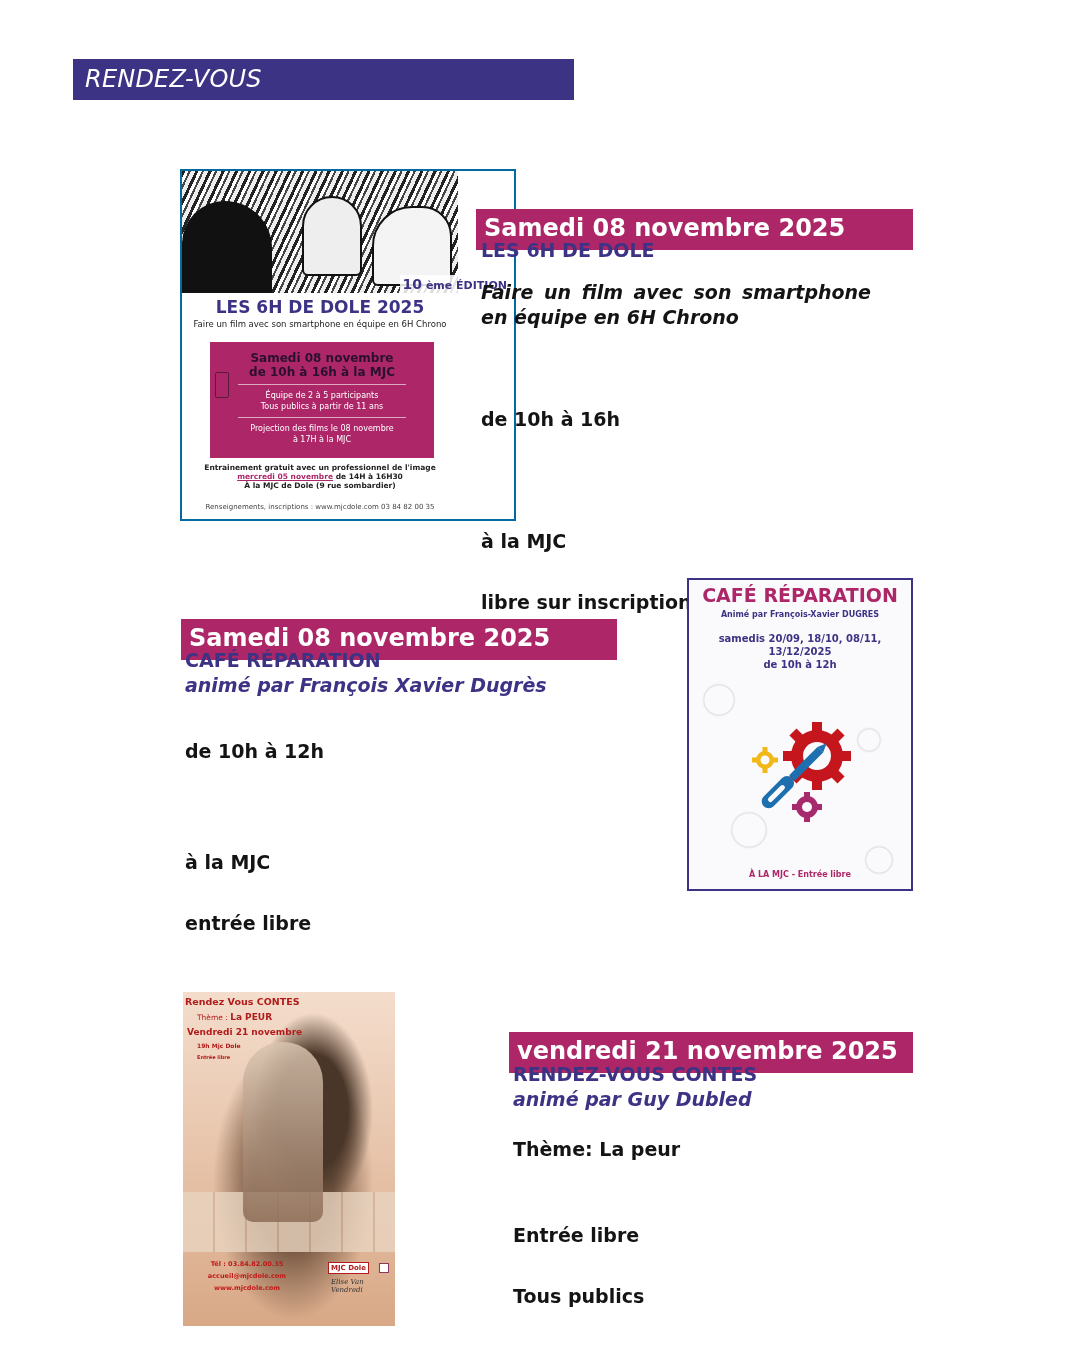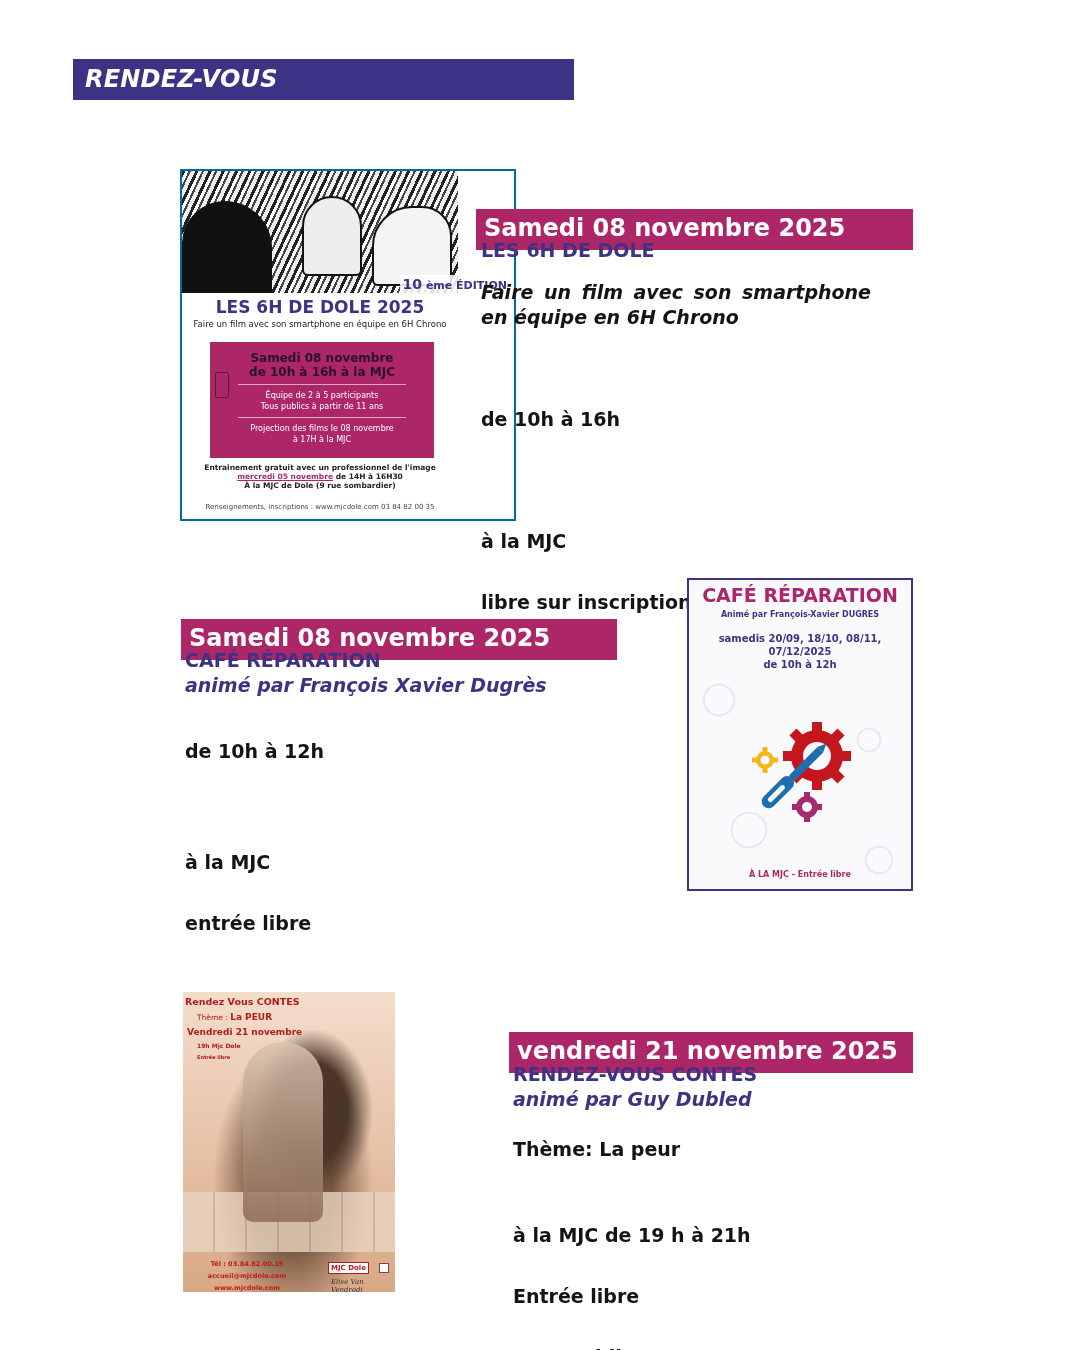--- a/index.html
+++ b/index.html
@@ -2,21 +2,21 @@
 <html><head>
 <meta charset="utf-8">
 <style>
   * { box-sizing: border-box; margin: 0; padding: 0; }
   html, body { width: 1080px; height: 1350px; background: #ffffff; overflow: hidden; }
   body { position: relative; font-family: "DejaVu Sans", "Liberation Sans", sans-serif; color: #111; }
 
   .section-banner {
     position: absolute; left: 73px; top: 59px; width: 501px; height: 41px;
     background: #3d3385; color: #fff;
-    font-weight: bold; font-style: italic; font-size: 24px;
+    font-weight: normal; font-style: italic; font-size: 24px;
     padding: 6px 0 0 12px; letter-spacing: 0.2px;
   }
 
   .date-bar {
     position: absolute; height: 41px; background: #ad2768; color: #fff;
     font-weight: bold; font-size: 24px; padding: 5px 0 0 8px; white-space: nowrap; margin-top: 40px;
   }
   .evt-title { position: absolute; color: #3d3385; font-weight: bold; font-size: 19px; line-height: 25px; }
   .evt-title .sub { display: block; font-style: italic; }
   .evt-text { position: absolute; font-weight: bold; font-size: 19px; line-height: 25px; color: #141414; }
@@ -70,21 +70,21 @@
     overflow: hidden;
   }
   .p2-title { position: absolute; left: 0; top: 4px; width: 222px; text-align: center; color: #ad2768; font-weight: bold; font-size: 19px; }
   .p2-anim { position: absolute; left: 0; top: 30px; width: 222px; text-align: center; color: #3d3385; font-weight: bold; font-size: 8px; }
   .p2-dates { position: absolute; left: 0; top: 52px; width: 222px; text-align: center; color: #3d3385; font-weight: bold; font-size: 10px; line-height: 13px; }
   .p2-art { position: absolute; left: 58px; top: 138px; width: 110px; height: 110px; }
   .p2-foot { position: absolute; left: 0; top: 290px; width: 222px; text-align: center; color: #ad2768; font-weight: bold; font-size: 8px; }
 
   
   .poster3 {
-    position: absolute; left: 183px; top: 992px; width: 212px; height: 300px;
+    position: absolute; left: 183px; top: 992px; width: 212px; height: 334px;
     background:
       radial-gradient(ellipse at 130px 120px, #4a3628 0 35px, transparent 60px),
       radial-gradient(ellipse at 110px 190px, #7a5a44 0 40px, transparent 80px),
       linear-gradient(180deg, #f4ddcc 0%, #e8c6ad 45%, #d8a886 100%);
     overflow: hidden;
   }
   .p3-figure { position: absolute; left: 60px; top: 50px; width: 80px; height: 180px; background: linear-gradient(180deg, #d8c4b0, #8c6c56); border-radius: 40px 40px 10px 10px; opacity: 0.85; }
   .p3-bench { position: absolute; left: 0; top: 200px; width: 212px; height: 60px; background: repeating-linear-gradient(90deg, #e8d4c0 0 30px, #d2b49a 30px 32px); opacity: 0.8; }
   .p3-t1 { position: absolute; left: 2px; top: 4px; color: #b01c1c; font-weight: bold; font-size: 9.5px; }
   .p3-t2 { position: absolute; left: 14px; top: 20px; color: #b01c1c; font-size: 7.5px; }
@@ -149,21 +149,21 @@
 <div class="evt-text" style="left:185px; top:814px;">
   <span class="line">à la MJC</span>
   <span class="line">entrée libre</span>
 </div>
 
 <div class="poster2">
   <div class="p2-title">CAFÉ RÉPARATION</div>
   <div class="p2-anim">Animé par François-Xavier DUGRES</div>
   <div class="p2-dates">
     <div>samedis 20/09, 18/10, 08/11,</div>
-    <div>07/12/2025</div>
+    <div>13/12/2025</div>
     <div>de 10h à 12h</div>
   </div>
   <svg class="p2-art" viewBox="0 0 110 110">
     <g fill="#c4161c">
       <circle cx="70" cy="38" r="26"></circle>
       <g transform="translate(70,38)">
         <rect x="-5" y="-34" width="10" height="12"></rect>
           <rect x="-5" y="22" width="10" height="12"></rect>
         <rect x="-34" y="-5" width="12" height="10"></rect>
           <rect x="22" y="-5" width="12" height="10"></rect>
@@ -221,16 +221,15 @@
   <div class="p3-sign">Elise Van Vendredi</div>
 </div>
 
 <div class="date-bar" style="left:509px; top:992px; width:404px;">vendredi 21 novembre 2025</div>
 <div class="evt-title" style="left:513px; top:1062px;">
   <span>RENDEZ-VOUS CONTES</span>
   <span class="sub">animé par Guy Dubled</span>
 </div>
 <div class="evt-text" style="left:513px; top:1137px;">Thème: La peur</div>
 <div class="evt-text" style="left:513px; top:1187px;">
-  <span class="line">à la MJC de 19 h à 21h</span>
   <span class="line">Entrée libre</span>
   <span class="line">Tous publics</span>
 </div>
 
 </body></html>

